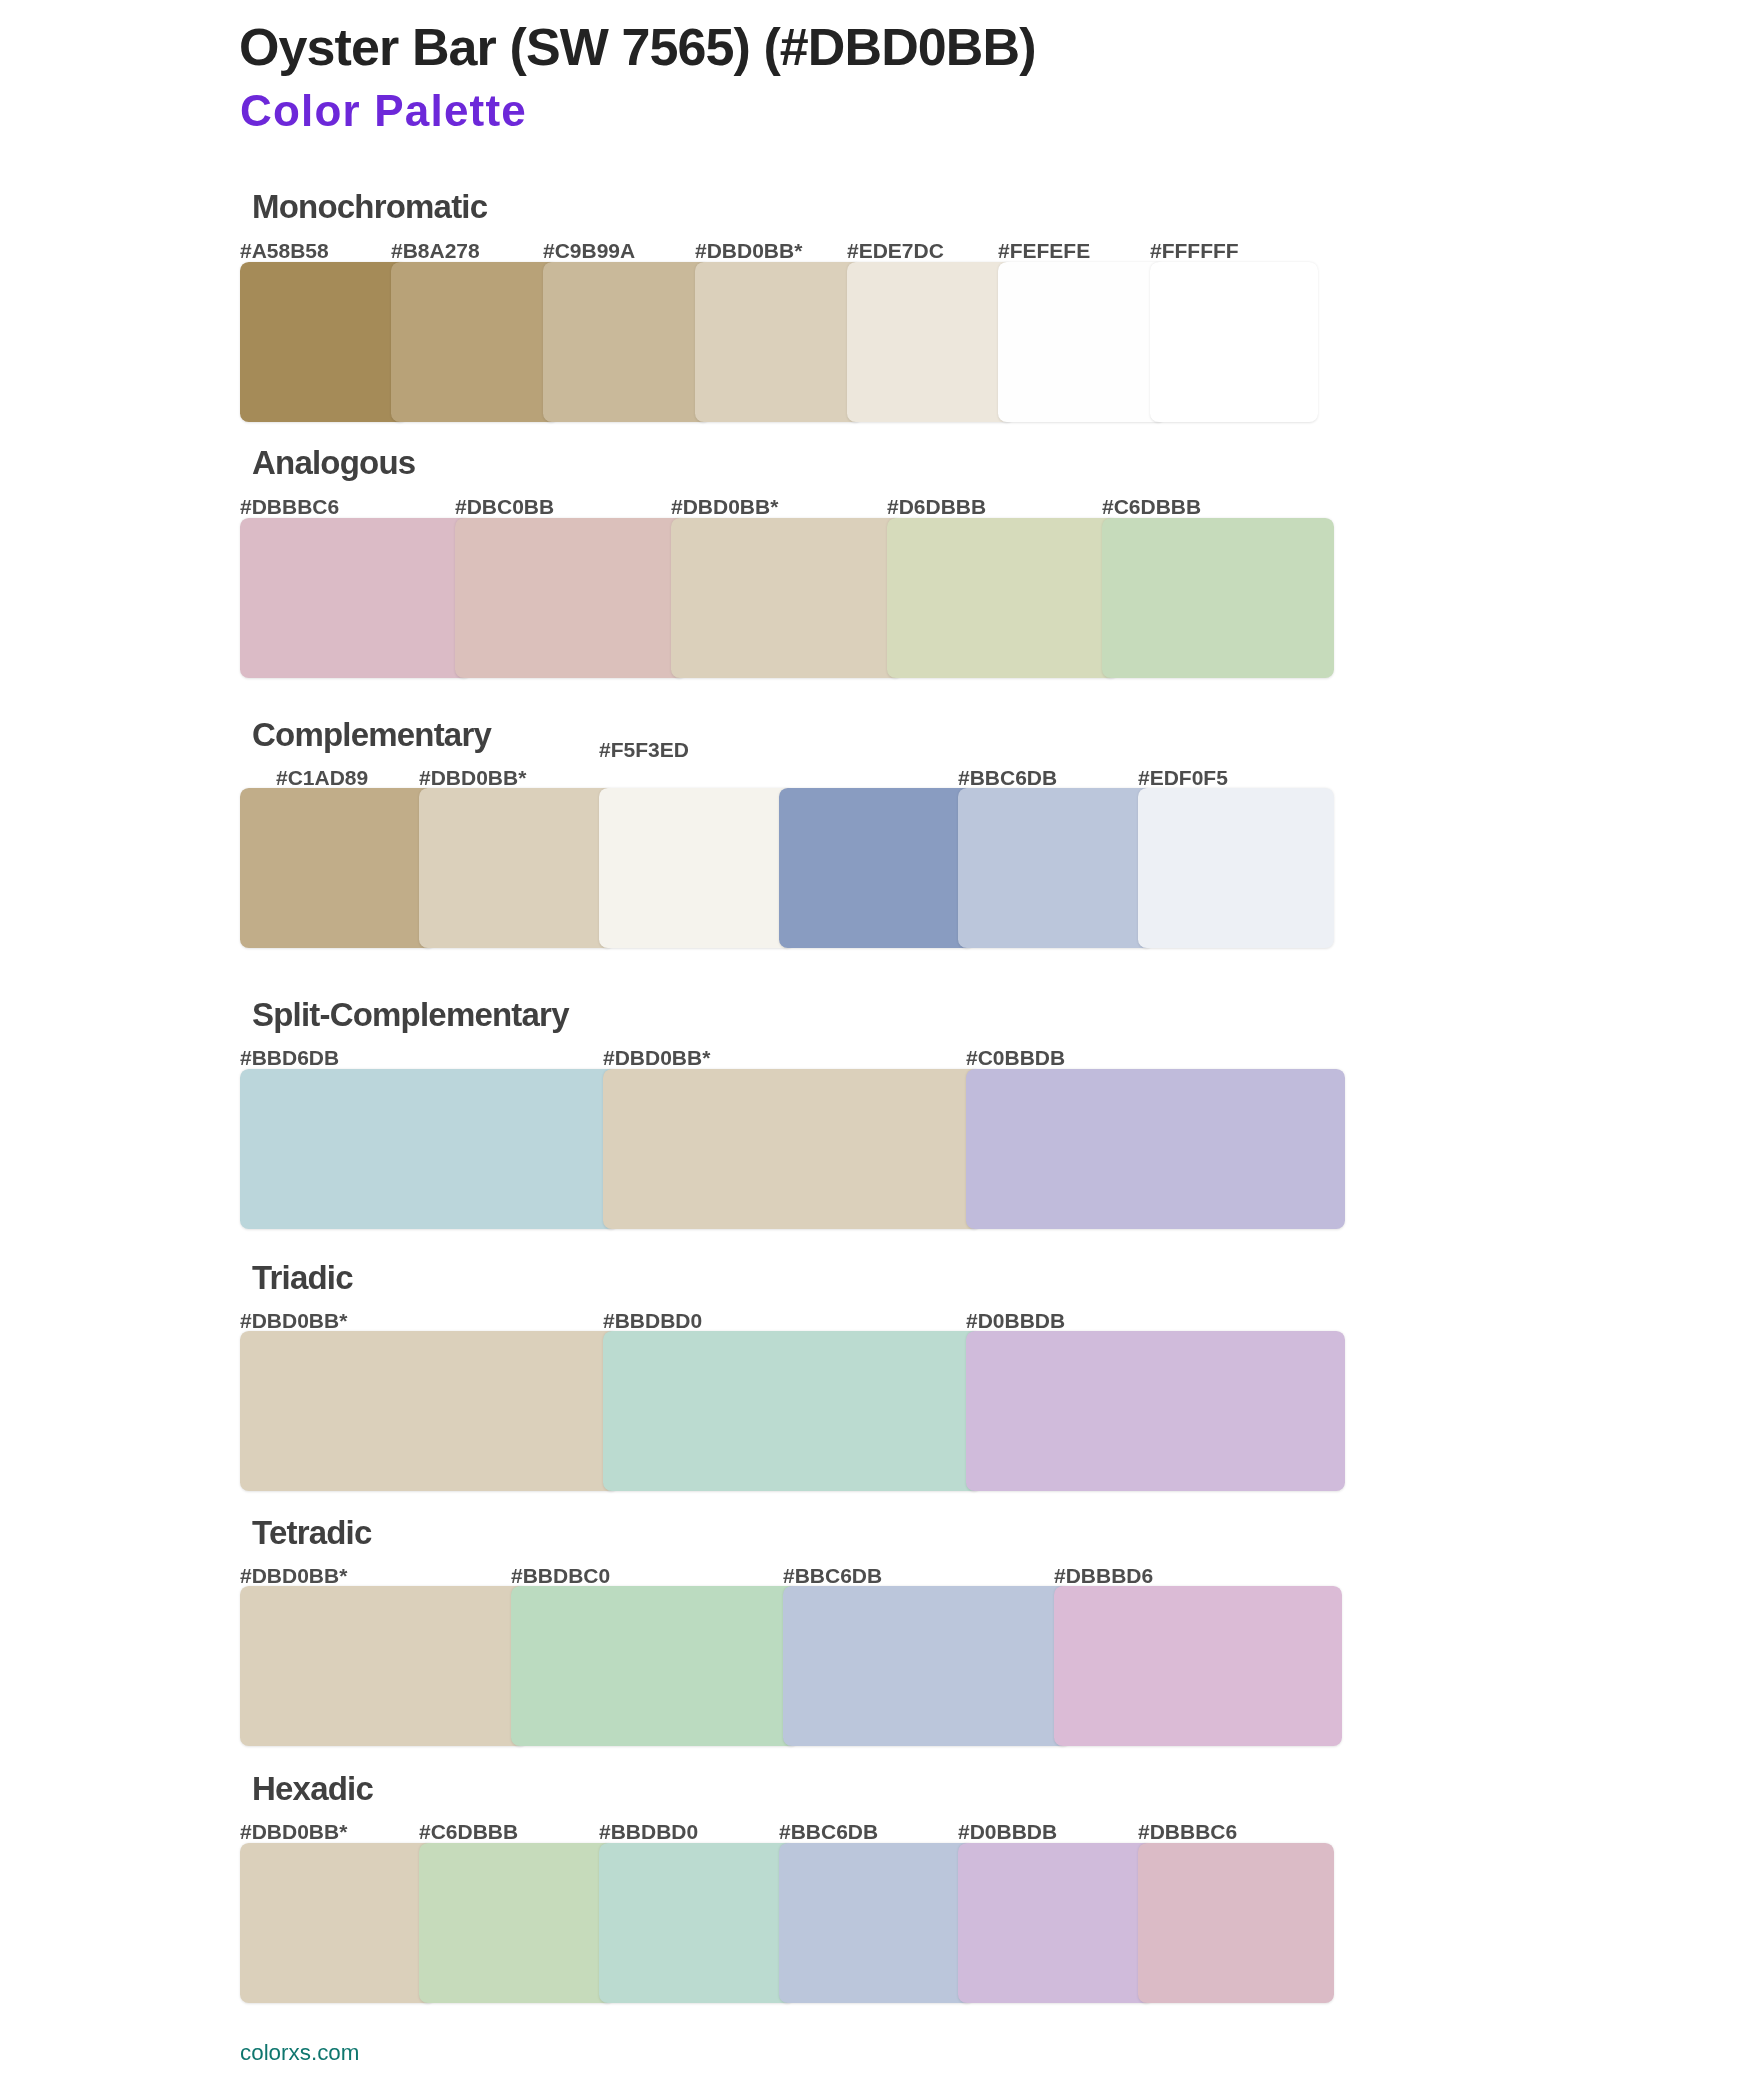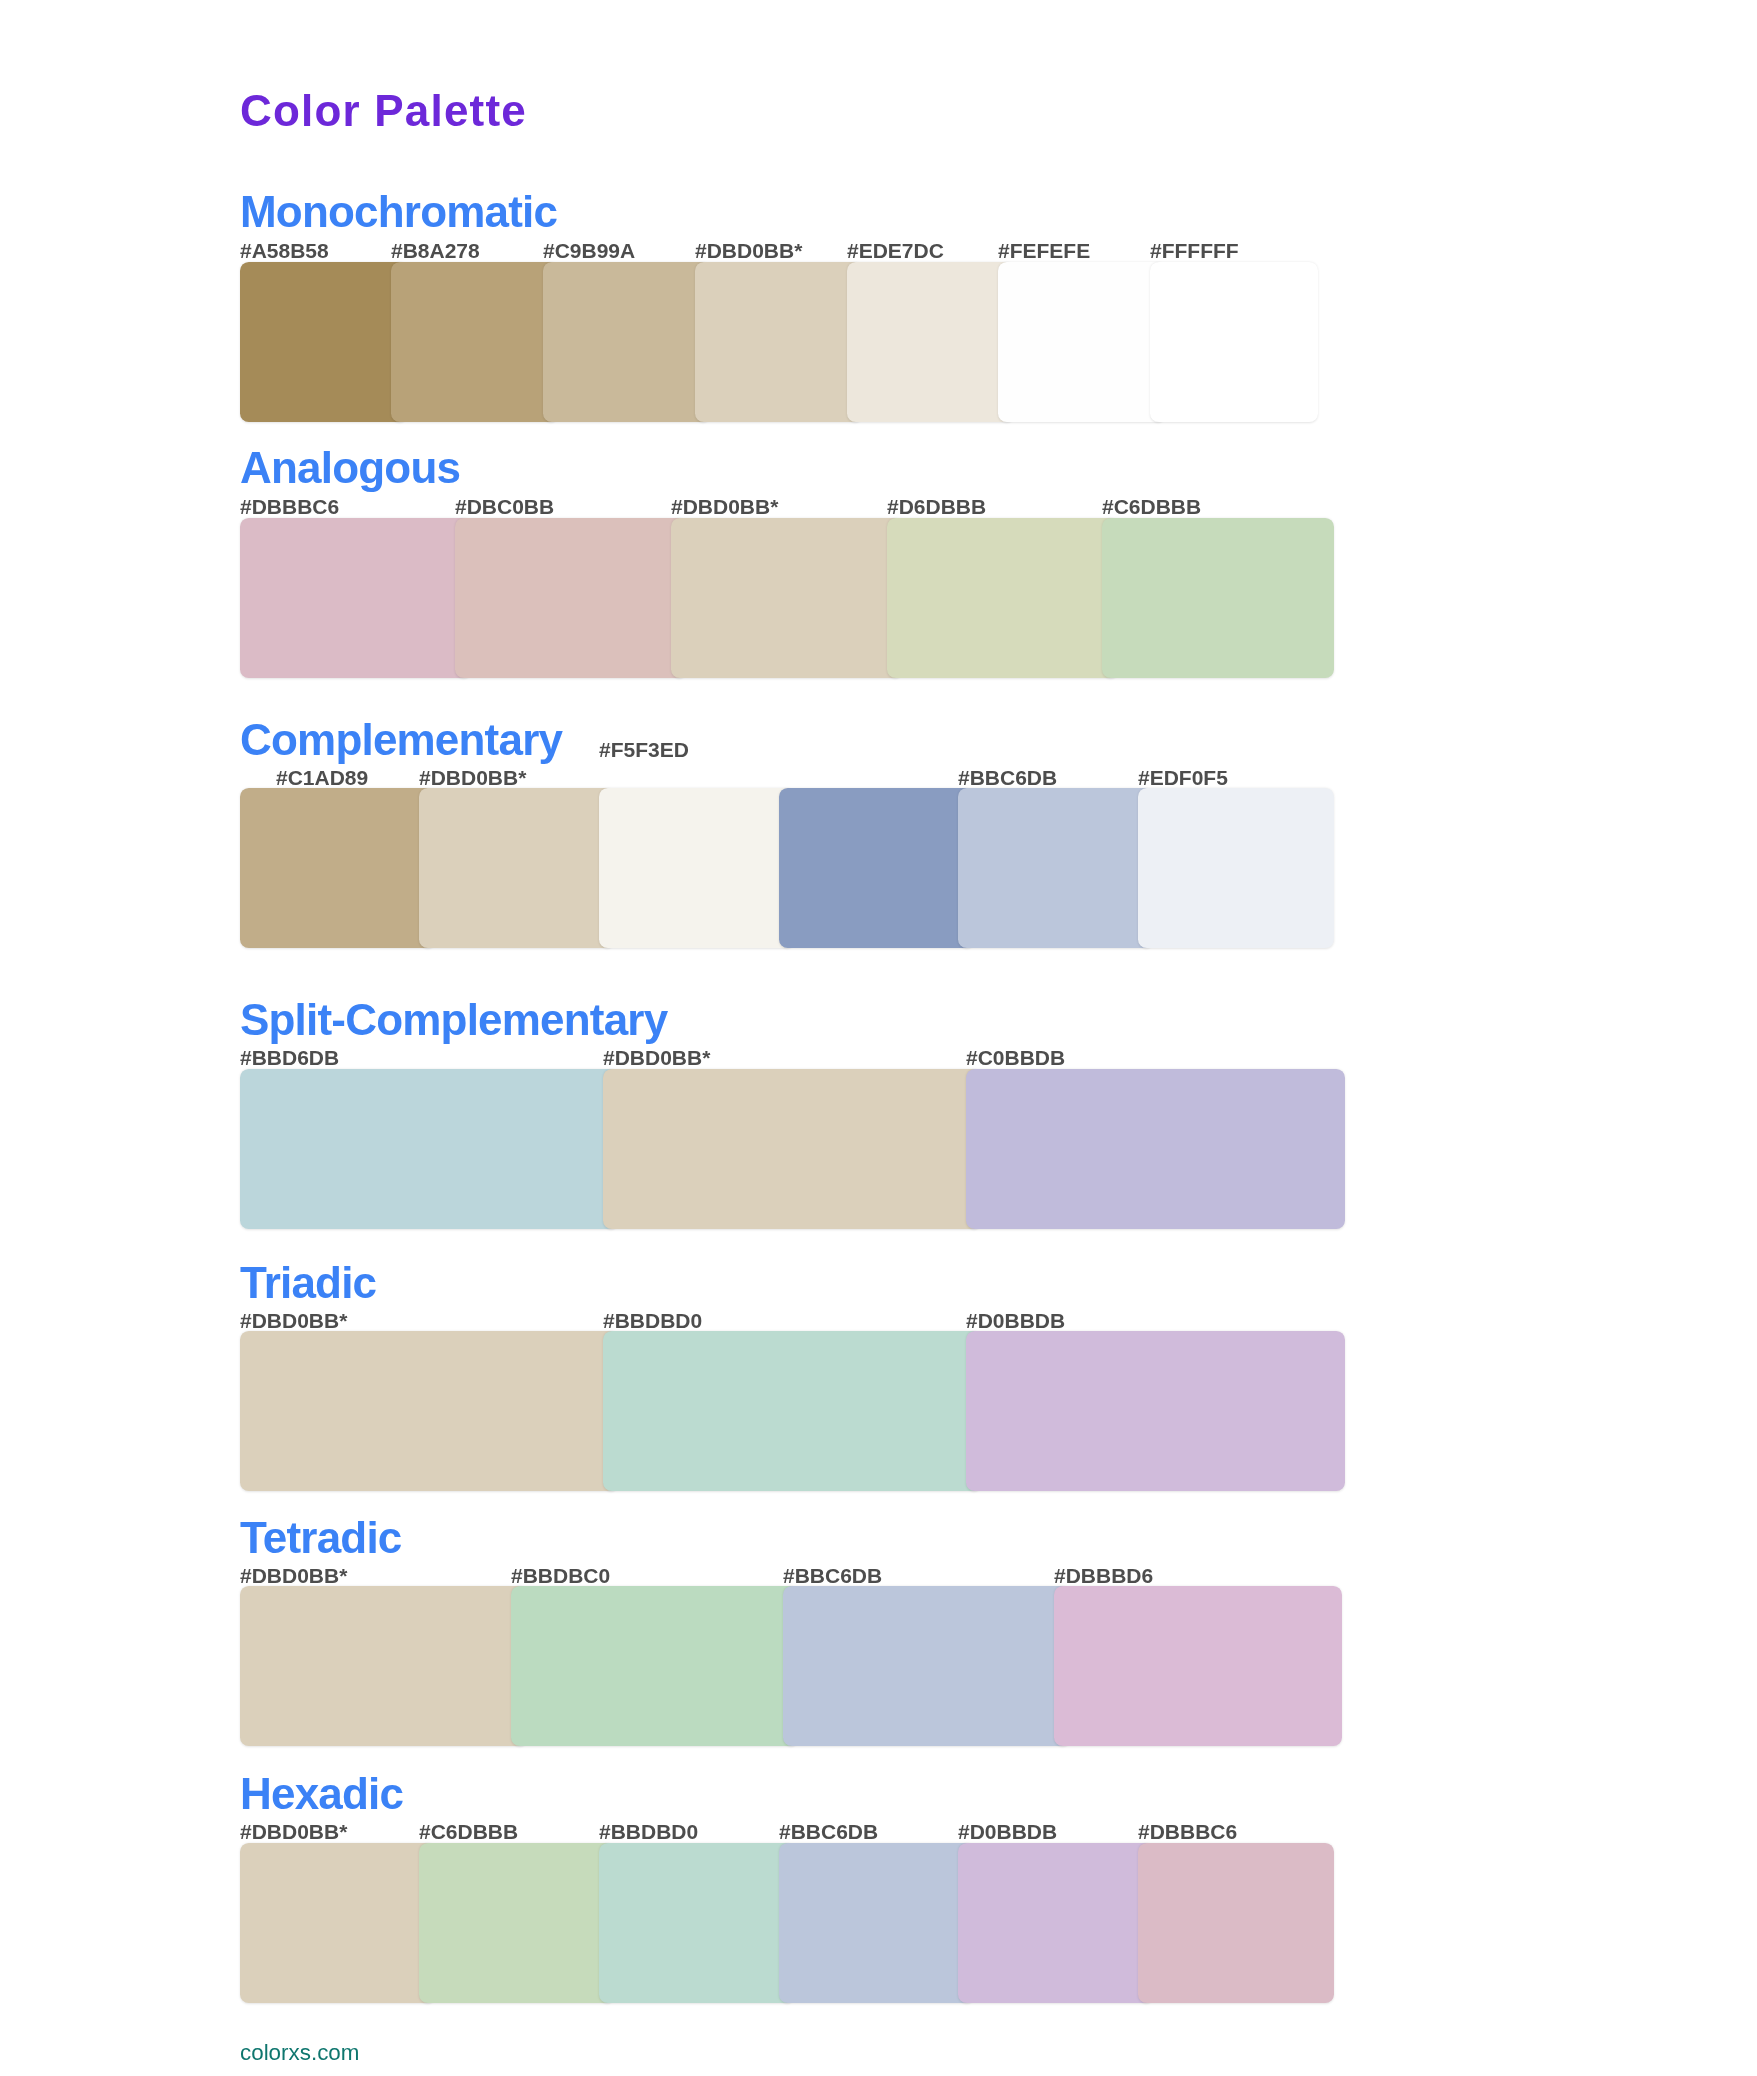--- a/index.html
+++ b/index.html
@@ -6,34 +6,35 @@
   body{width:1757px;height:2077px;overflow:hidden;
        font-family:"Liberation Sans",sans-serif;}
   .page{position:relative;width:1757px;height:2077px;background:#ffffff;}
 
   .title{position:absolute;left:239px;top:21px;font-size:52px;line-height:1;
          font-weight:700;color:#232323;white-space:nowrap;letter-spacing:-0.9px;transform:translateZ(0);}
   .subtitle{position:absolute;left:240px;top:89px;font-size:44px;line-height:1;
             font-weight:700;color:#6d28d9;white-space:nowrap;letter-spacing:1.2px;transform:translateZ(0);}
 
   .sec{position:static;}
-  .sec-title{position:absolute;left:240px;font-size:44px;line-height:1;
-             font-weight:700;color:#3b82f6;white-space:nowrap;letter-spacing:-0.8px;transform:translateZ(0);}
+  .sec-title{position:absolute;left:252px;font-size:33px;line-height:1;
+             font-weight:700;color:#404040;white-space:nowrap;letter-spacing:-0.8px;transform:translateZ(0);}
   .lbl{position:absolute;font-size:21px;line-height:1;color:#4d4d4d;
        font-weight:700;white-space:nowrap;transform:translateZ(0);}
   .sw{position:absolute;height:160px;border-radius:8.8px;
       box-shadow:0 0.8px 2.4px rgba(0,0,0,0.11);}
 
   .footer{position:absolute;left:240px;font-size:22.4px;line-height:1;
           color:#0f766e;white-space:nowrap;transform:translateZ(0);}
 </style>
 </head>
 <body>
 
 <div class="page">
+  <div class="title">Oyster Bar (SW 7565) (#DBD0BB)</div>
   <div class="subtitle">Color Palette</div>
   <div id="sections">
       <div class="sec">
         <div class="sec-title" style="top: 190px;">Monochromatic</div>
         <div>
           <div class="lbl" style="left: 240px; top: 240px;">#A58B58</div>
           <div class="lbl" style="left: 391px; top: 240px;">#B8A278</div>
           <div class="lbl" style="left: 543px; top: 240px;">#C9B99A</div>
           <div class="lbl" style="left: 695px; top: 240px;">#DBD0BB*</div>
           <div class="lbl" style="left: 847px; top: 240px;">#EDE7DC</div>

